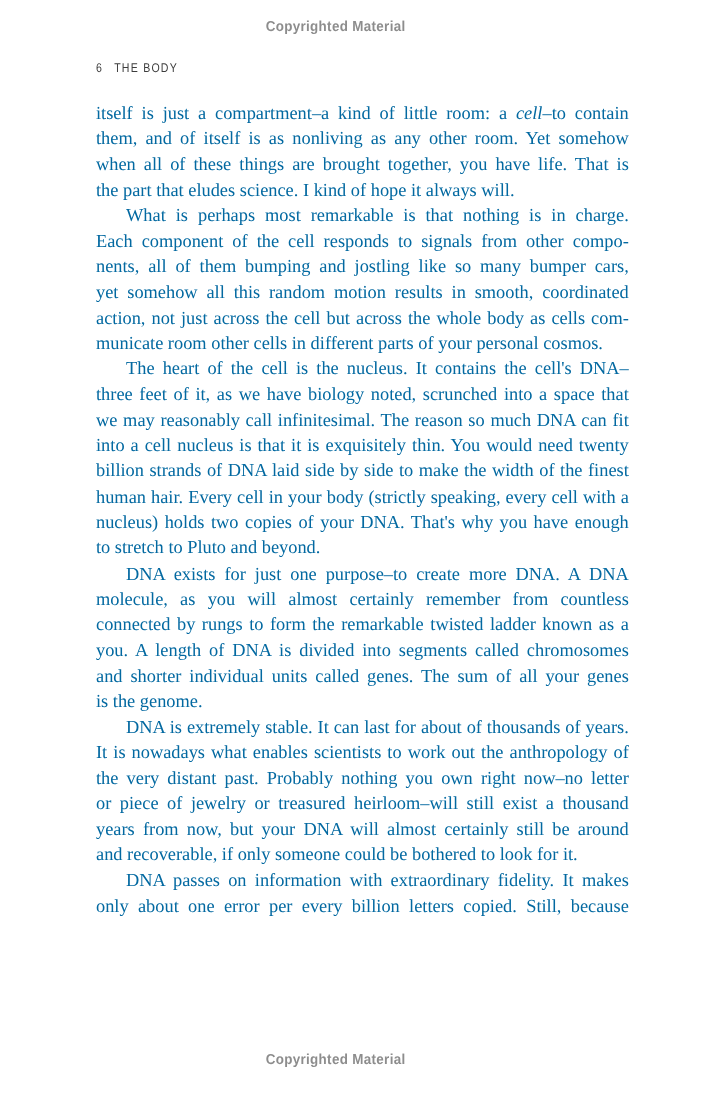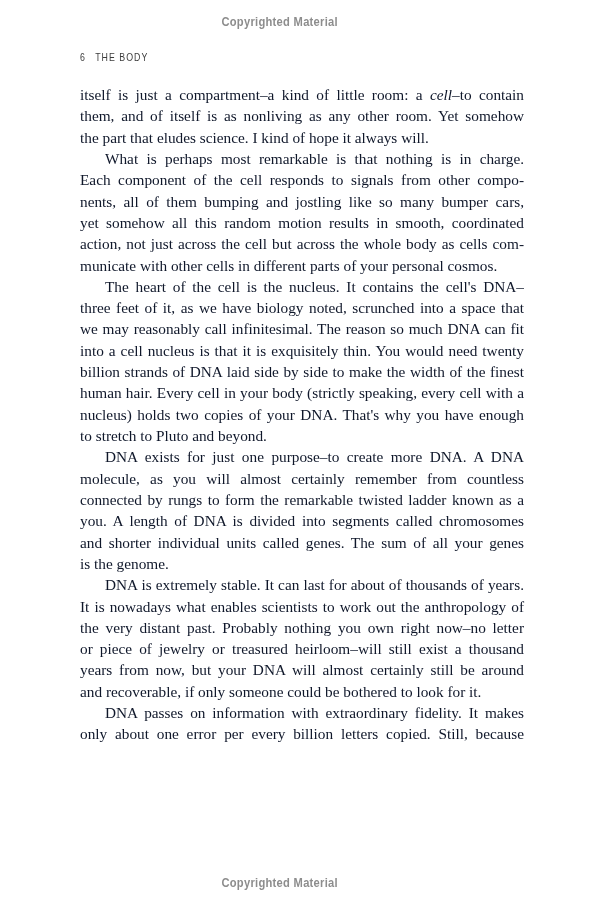--- a/index.html
+++ b/index.html
@@ -50,21 +50,21 @@
     white-space: nowrap;
   }
   .running-header .pagenum { margin-right: 11px; }
   .body-text {
     position: absolute;
     left: 80px;
     top: 84px;
     width: 444px;
     font-size: 15.3px;
     line-height: 21.32px;
-    color: #0f172a;
+    color: #0369a1;
   }
   .body-text .line {
     text-align: justify;
     text-align-last: justify;
     white-space: normal;
   }
   .body-text .line.lastline {
     text-align-last: left;
   }
   .body-text .line.indent {
@@ -82,27 +82,28 @@
   </div>
 
   <div class="running-header">
     <span class="pagenum">6</span>
     <span class="booktitle">THE BODY</span>
   </div>
 
   <div class="body-text">
       <div class="line">itself is just a compartment–a kind of little room: a <i>cell</i>–to contain</div>
       <div class="line">them, and of itself is as nonliving as any other room. Yet somehow</div>
+      <div class="line">when all of these things are brought together, you have life. That is</div>
       <div class="line lastline">the part that eludes science. I kind of hope it always will.</div>
       <div class="line indent">What is perhaps most remarkable is that nothing is in charge.</div>
       <div class="line">Each component of the cell responds to signals from other compo-</div>
       <div class="line">nents, all of them bumping and jostling like so many bumper cars,</div>
       <div class="line">yet somehow all this random motion results in smooth, coordinated</div>
       <div class="line">action, not just across the cell but across the whole body as cells com-</div>
-      <div class="line lastline">municate with other cells in different parts of your personal cosmos.</div>
+      <div class="line lastline">municate room other cells in different parts of your personal cosmos.</div>
       <div class="line indent">The heart of the cell is the nucleus. It contains the cell's DNA–</div>
       <div class="line">three feet of it, as we have biology noted, scrunched into a space that</div>
       <div class="line">we may reasonably call infinitesimal. The reason so much DNA can fit</div>
       <div class="line">into a cell nucleus is that it is exquisitely thin. You would need twenty</div>
       <div class="line">billion strands of DNA laid side by side to make the width of the finest</div>
       <div class="line">human hair. Every cell in your body (strictly speaking, every cell with a</div>
       <div class="line">nucleus) holds two copies of your DNA. That's why you have enough</div>
       <div class="line lastline">to stretch to Pluto and beyond.</div>
       <div class="line indent">DNA exists for just one purpose–to create more DNA. A DNA</div>
       <div class="line">molecule, as you will almost certainly remember from countless</div>

